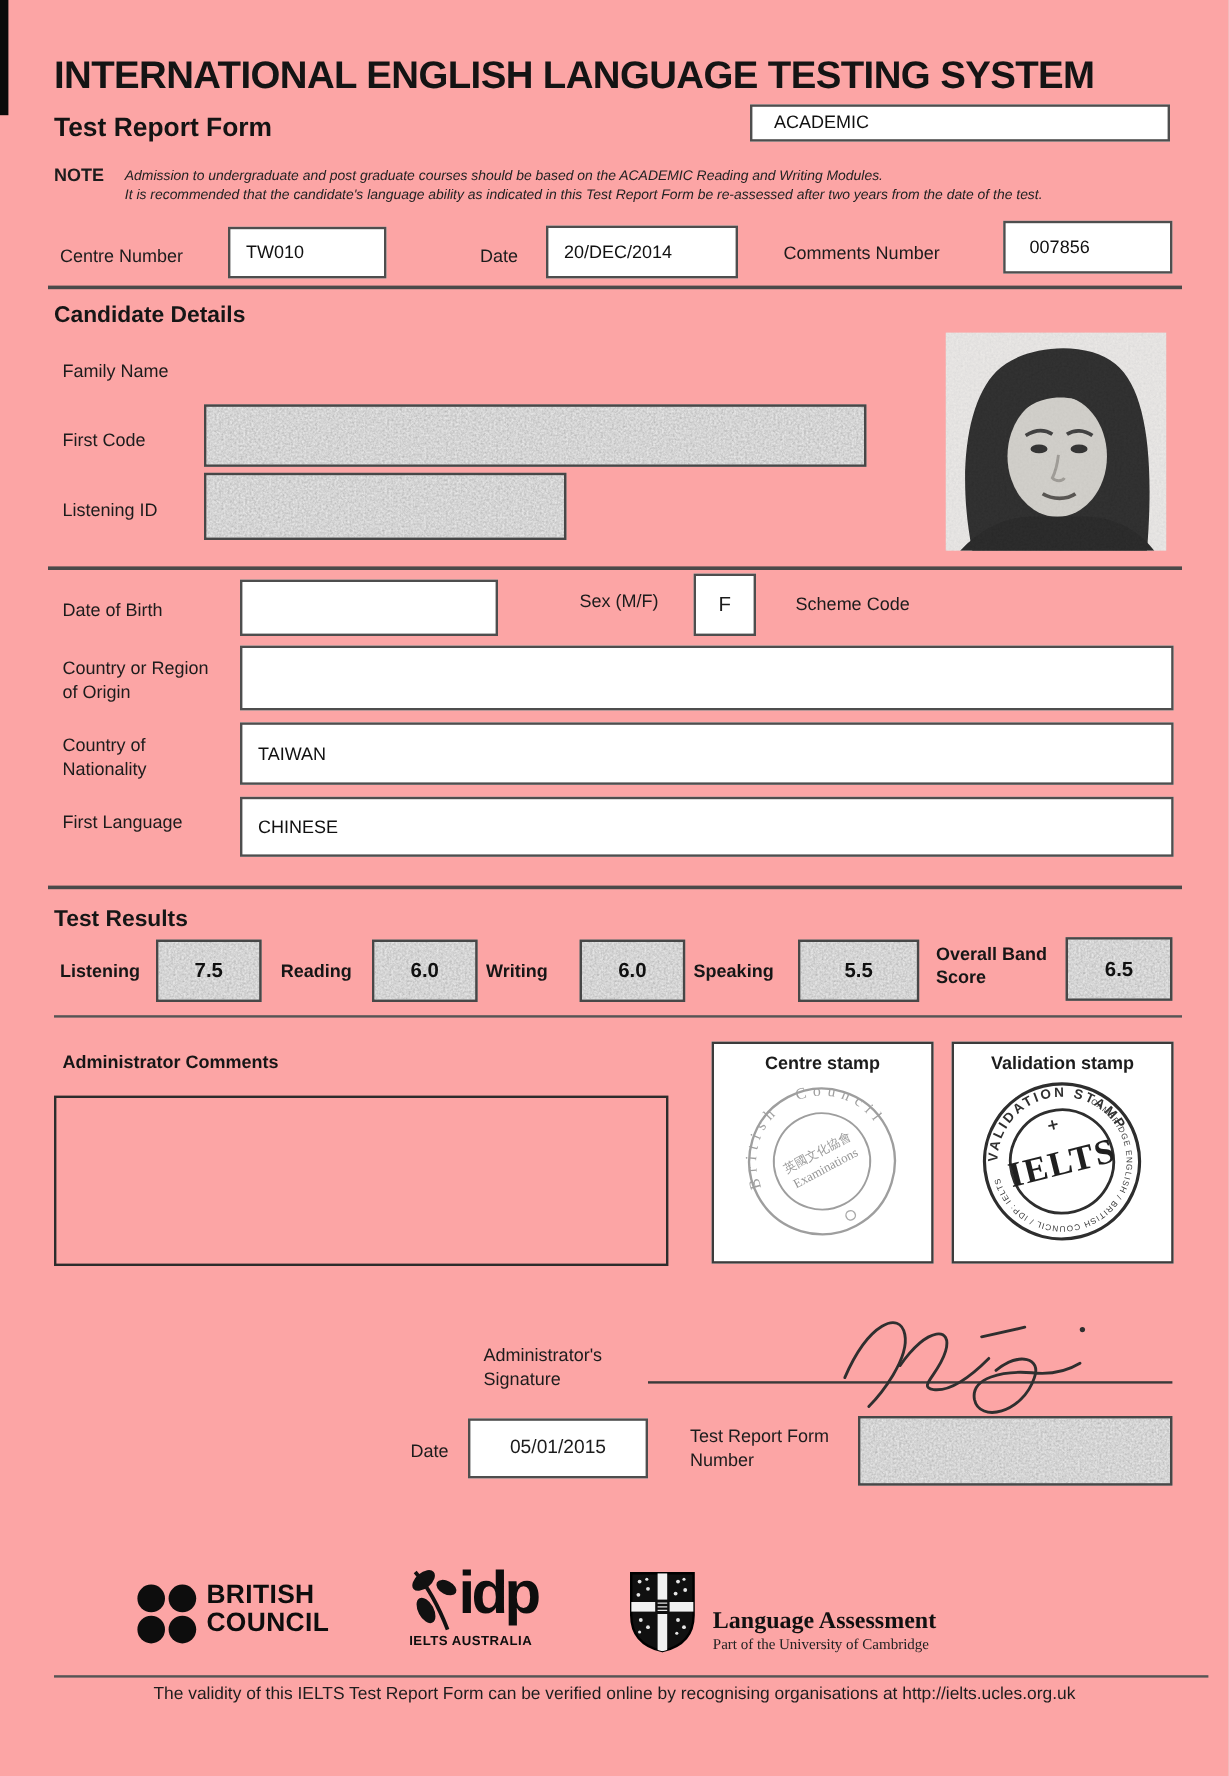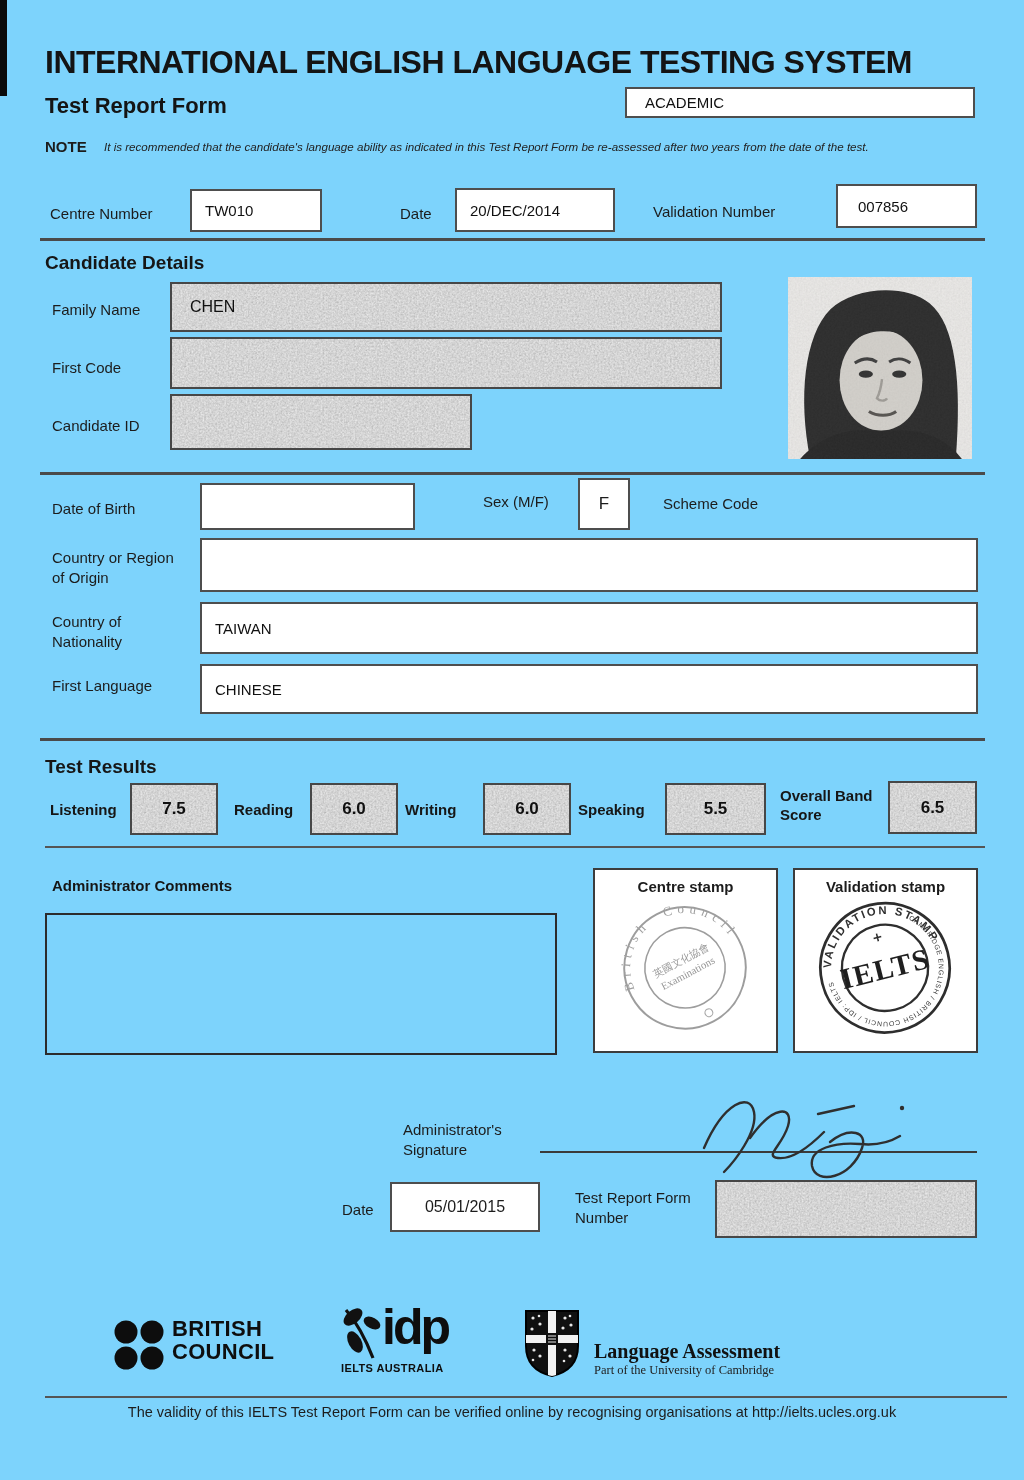--- a/index.html
+++ b/index.html
@@ -1,17 +1,17 @@
 <!DOCTYPE html>
 <html><head>
 <meta charset="utf-8">
 <style>
   html,body{margin:0;padding:0;background:#e0e0e0;}
   .page{
-    position:relative;width:1024px;height:1480px;background:#7dd3fc;
+    position:relative;width:1024px;height:1480px;background:#fca5a5;
     font-family:"Liberation Sans", sans-serif;color:#1c1c1c;overflow:hidden;
     margin:0 auto;
   }
   .abs{position:absolute;}
   .title{font-size:32px;font-weight:bold;letter-spacing:-0.5px;white-space:nowrap;color:#141414;}
   .subtitle{font-size:22px;font-weight:bold;color:#141414;}
   .section-head{font-size:19px;font-weight:bold;color:#161616;}
   .label{font-size:15px;color:#1c1c1c;line-height:20px;}
   .label-b{font-size:15px;font-weight:bold;color:#161616;line-height:19px;}
   .note-label{font-size:15px;font-weight:bold;}
@@ -62,56 +62,51 @@
   <div class="abs edge-artifact" style="left:0;top:0;width:7px;height:96px;"></div>
 
   <div class="abs title" style="left:45px;top:44px;">INTERNATIONAL ENGLISH LANGUAGE TESTING SYSTEM</div>
   <div class="abs subtitle" style="left:45px;top:93px;">Test Report Form</div>
   <div class="abs fieldbox vcenter" style="left:625px;top:87px;width:350px;height:31px;">
     <span class="val" style="padding-left:18px;">ACADEMIC</span>
   </div>
 
   <div class="abs note-label" style="left:45px;top:138px;">NOTE</div>
   <div class="abs note-lines" style="left:104px;top:139px;width:840px;">
+    <div>Admission to undergraduate and post graduate courses should be based on the ACADEMIC Reading and Writing Modules.</div>
     <div>It is recommended that the candidate's language ability as indicated in this Test Report Form be re-assessed after two years from the date of the test.</div>
   </div>
 
   <div class="abs label" style="left:50px;top:204px;">Centre Number</div>
   <div class="abs fieldbox vcenter" style="left:190px;top:189px;width:132px;height:43px;">
     <span class="val">TW010</span>
   </div>
   <div class="abs label" style="left:400px;top:204px;">Date</div>
   <div class="abs fieldbox vcenter" style="left:455px;top:188px;width:160px;height:44px;">
     <span class="val">20/DEC/2014</span>
   </div>
-  <div class="abs label" style="left:653px;top:202px;">Validation Number</div>
+  <div class="abs label" style="left:653px;top:202px;">Comments Number</div>
   <div class="abs fieldbox vcenter" style="left:836px;top:184px;width:141px;height:44px;">
     <span class="val" style="padding-left:20px;">007856</span>
   </div>
 
   <div class="abs divider" style="left:40px;top:238px;width:945px;"></div>
 
   <div class="abs section-head" style="left:45px;top:252px;">Candidate Details</div>
 
   <div class="abs label" style="left:52px;top:300px;">Family Name</div>
-  <div class="abs redacted vcenter" style="left:170px;top:282px;width:552px;height:50px;">
-    <svg class="noisefill">
-        <rect width="100%" height="100%" filter="url(#grain)"></rect>
-      </svg>
-    <span class="over">CHEN</span>
-  </div>
 
   <div class="abs label" style="left:52px;top:358px;">First Code</div>
   <div class="abs redacted" style="left:170px;top:337px;width:552px;height:52px;">
     <svg class="noisefill">
         <rect width="100%" height="100%" filter="url(#grain)"></rect>
       </svg>
   </div>
 
-  <div class="abs label" style="left:52px;top:416px;">Candidate ID</div>
+  <div class="abs label" style="left:52px;top:416px;">Listening ID</div>
   <div class="abs redacted" style="left:170px;top:394px;width:302px;height:56px;">
     <svg class="noisefill">
         <rect width="100%" height="100%" filter="url(#grain)"></rect>
       </svg>
   </div>
 
   <div class="abs" style="left:788px;top:277px;width:184px;height:182px;">
     <svg viewBox="0 0 182 180" width="184" height="182">
       <rect width="182" height="180" fill="#eceae7"></rect>
       <rect width="182" height="180" filter="url(#grain)" opacity="0.18"></rect>

